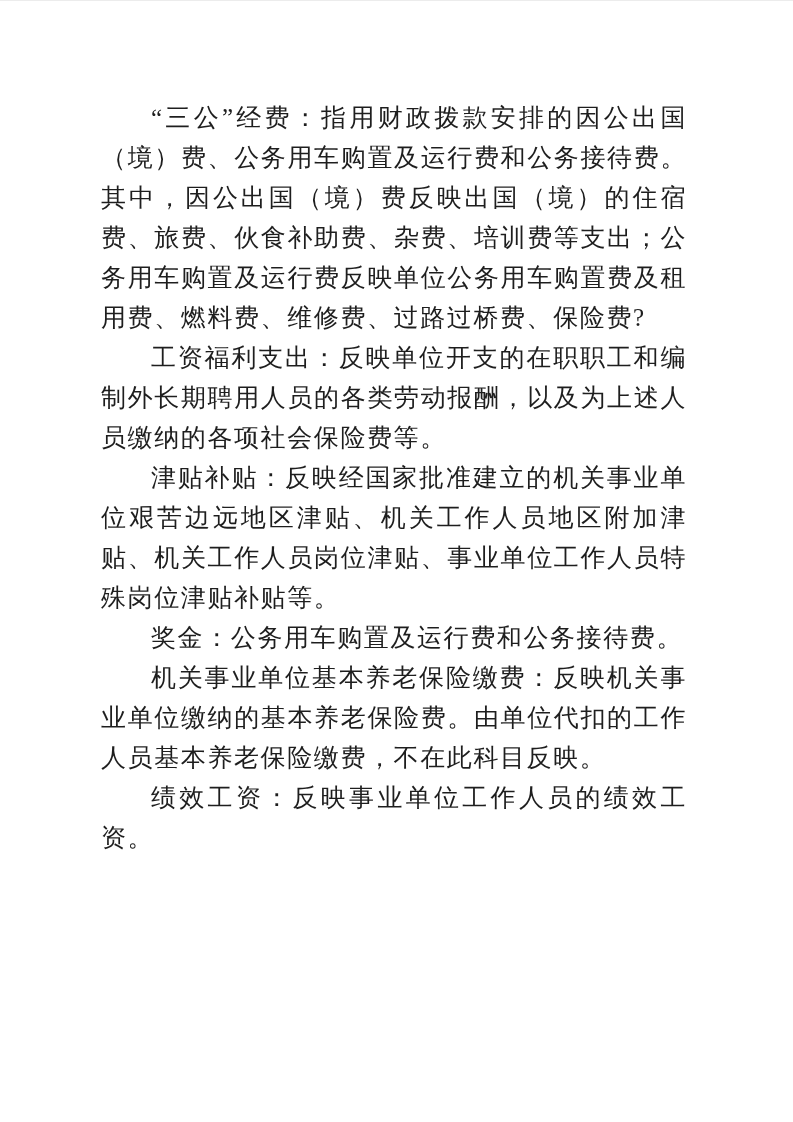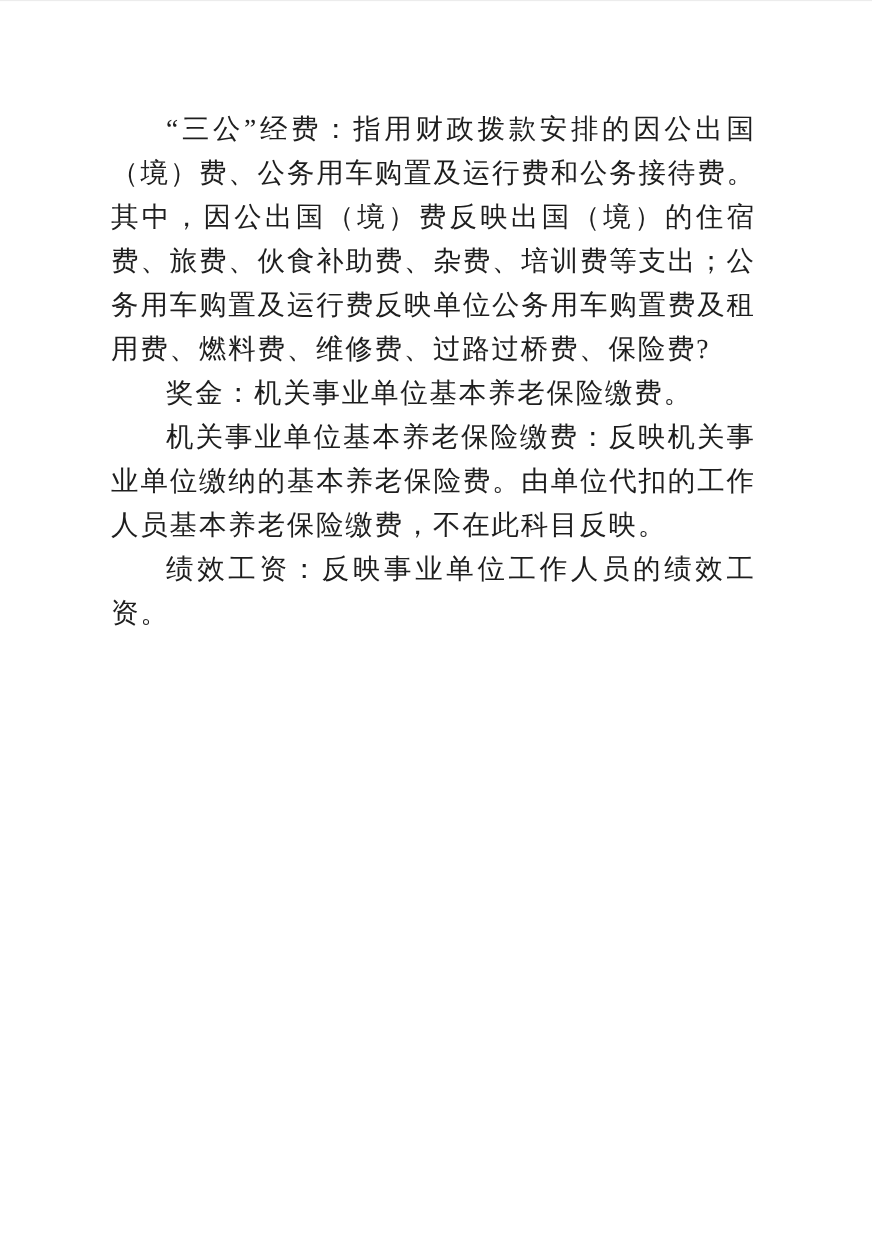--- a/index.html
+++ b/index.html
@@ -34,17 +34,19 @@
     text-align: justify;
     font-weight: normal;
   }
 </style>
 </head>
 <body>
 
 <div class="page">
   <div class="content">
     <p>“三公”经费：指用财政拨款安排的因公出国（境）费、公务用车购置及运行费和公务接待费。其中，因公出国（境）费反映出国（境）的住宿费、旅费、伙食补助费、杂费、培训费等支出；公务用车购置及运行费反映单位公务用车购置费及租用费、燃料费、维修费、过路过桥费、保险费?</p>
-    <p>奖金：机关事业单位基本养老保险缴费。</p>
+    <p>工资福利支出：反映单位开支的在职职工和编制外长期聘用人员的各类劳动报酬，以及为上述人员缴纳的各项社会保险费等。</p>
+    <p>津贴补贴：反映经国家批准建立的机关事业单位艰苦边远地区津贴、机关工作人员地区附加津贴、机关工作人员岗位津贴、事业单位工作人员特殊岗位津贴补贴等。</p>
+    <p>奖金：公务用车购置及运行费和公务接待费。</p>
     <p>机关事业单位基本养老保险缴费：反映机关事业单位缴纳的基本养老保险费。由单位代扣的工作人员基本养老保险缴费，不在此科目反映。</p>
     <p>绩效工资：反映事业单位工作人员的绩效工资。</p>
   </div>
 </div>
 
 </body></html>

